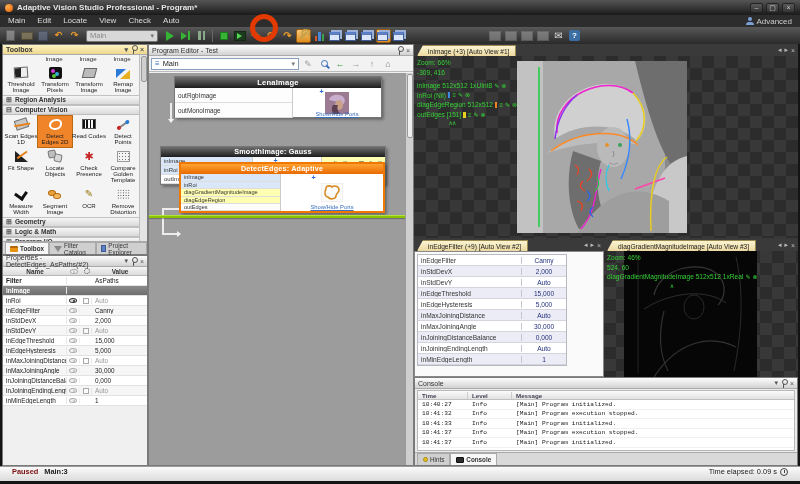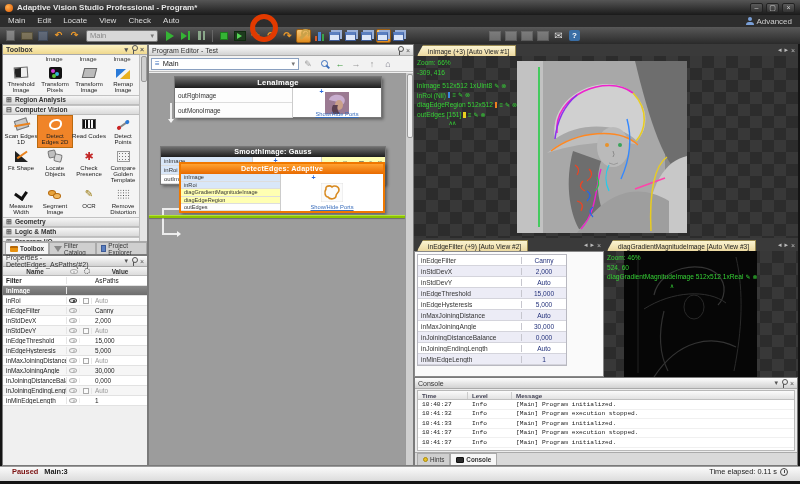--- a/index.html
+++ b/index.html
@@ -968,16 +968,16 @@
           <span>Console</span>
         </span>
     </div>
   </div>
 </div>
 
 <div class="statusbar">
   <span class="paused">Paused</span>
   <span class="loc">Main:3</span>
   <span class="elapsed">
-    <span>Time elapsed: 0.11 s</span>
+    <span>Time elapsed: 0.09 s</span>
     <span class="clock"></span>
   </span>
 </div>
 
 </body></html>

